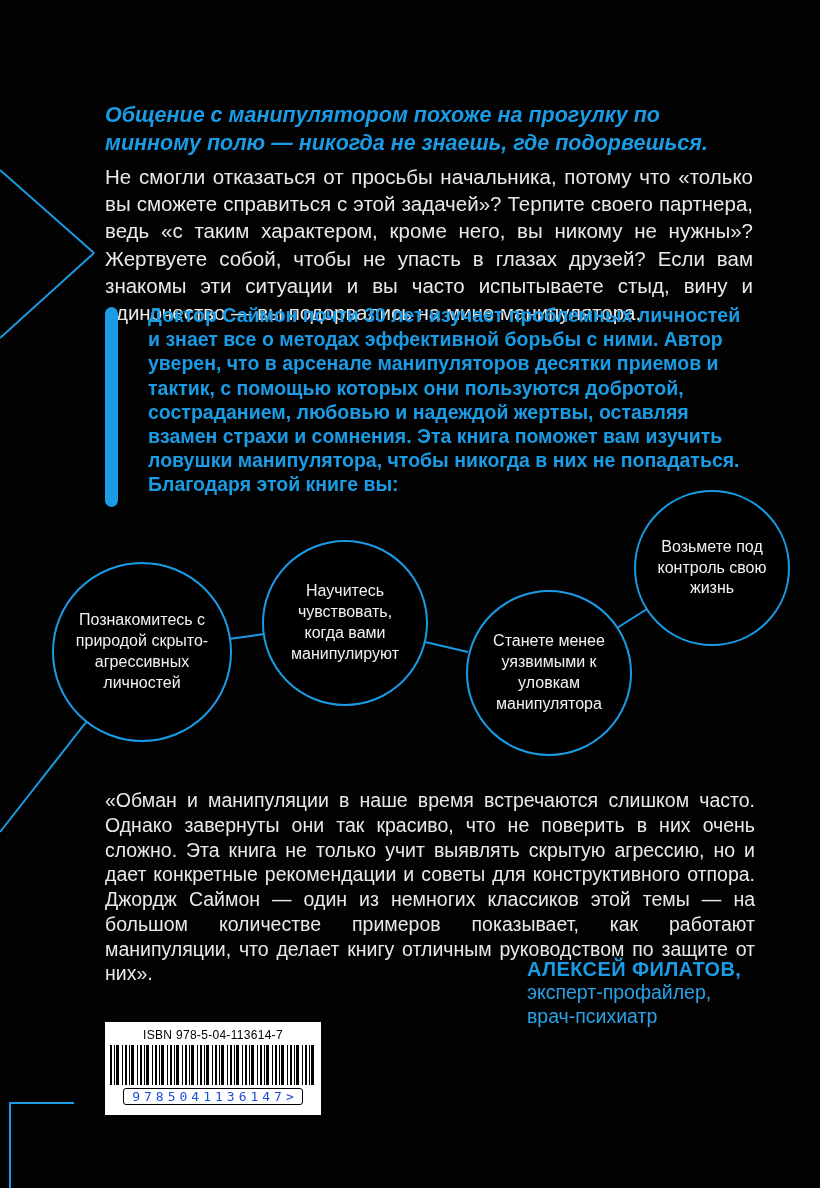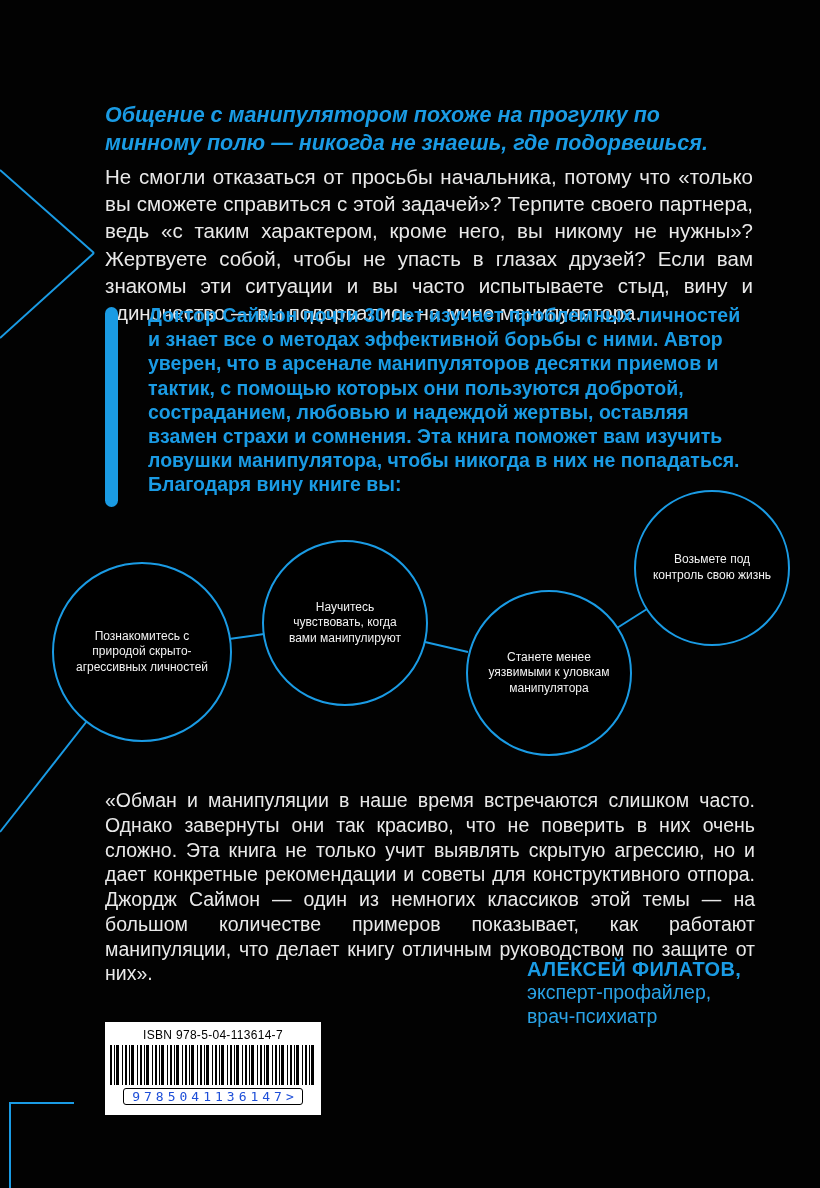--- a/index.html
+++ b/index.html
@@ -37,21 +37,21 @@
     margin-left: 43px; color: #1a9be4; font-weight: bold;
     font-size: 19.5px; line-height: 1.24; margin-top: 0;
   }
 
   
   .circle {
     position: absolute; border: 2px solid #1a9be4; border-radius: 50%;
     background: #000; display: flex; align-items: center; justify-content: center;
     text-align: center; color: #f2f2f2; z-index: 2;
   }
-  .circle span { padding: 0 16px; line-height: 1.3; font-size: 12px; }
+  .circle span { padding: 0 16px; line-height: 1.3; font-size: 16px; }
   .c1 { left: 52px;  top: 562px; width: 176px; height: 176px; }
   .c2 { left: 262px; top: 540px; width: 162px; height: 162px; }
   .c3 { left: 466px; top: 590px; width: 162px; height: 162px; }
   .c4 { left: 634px; top: 490px; width: 152px; height: 152px; }
 
   
   .quote {
     position: absolute; left: 105px; top: 788px; width: 650px; z-index: 2;
     color: #e9e9e9; font-size: 19.5px; line-height: 1.27; text-align: justify;
   }
@@ -105,21 +105,21 @@
   </svg>
 
   <div class="intro">
     <div class="intro-heading">Общение с манипулятором похоже на прогулку по минному полю — никогда не знаешь, где подорвешься.</div>
     <div class="intro-body">Не смогли отказаться от просьбы начальника, потому что «только вы сможете справиться с этой задачей»? Терпите своего партнера, ведь «с таким характером, кроме него, вы никому не нужны»? Жертвуете собой, чтобы не упасть в глазах друзей? Если вам знакомы эти ситуации и вы часто испытываете стыд, вину и одиночество — вы подорвались на мине манипулятора.</div>
   </div>
 
   <div class="about">
     <div class="about-bar"></div>
     <div class="about-text">Доктор Саймон почти 30 лет изучает проблемных личностей и знает все о методах эффективной борьбы с ними. Автор уверен, что в арсенале манипуляторов десятки приемов и тактик, с помощью которых они пользуются добротой, состраданием, любовью и надеждой жертвы, оставляя взамен страхи и сомнения. Эта книга поможет вам изучить ловушки манипулятора, чтобы никогда в них не попадаться.</div>
-    <div class="about-leadin">Благодаря вину книге вы:</div>
+    <div class="about-leadin">Благодаря этой книге вы:</div>
   </div>
 
   <div class="circle c1">
     <span>Познакомитесь с природой скрыто-агрессивных личностей</span>
   </div>
   <div class="circle c2">
     <span>Научитесь чувствовать, когда вами манипулируют</span>
   </div>
   <div class="circle c3">
     <span>Станете менее уязвимыми к уловкам манипулятора</span>

